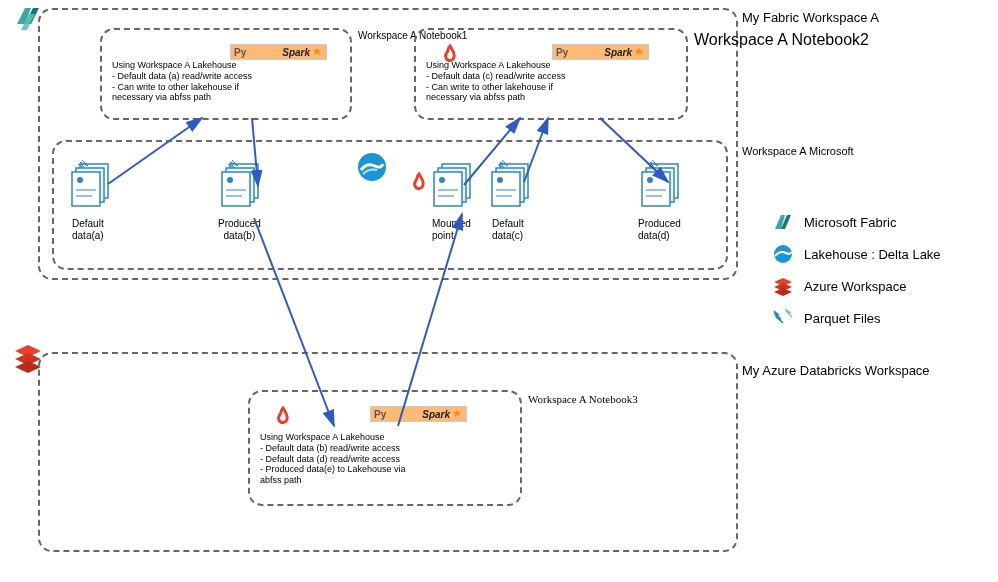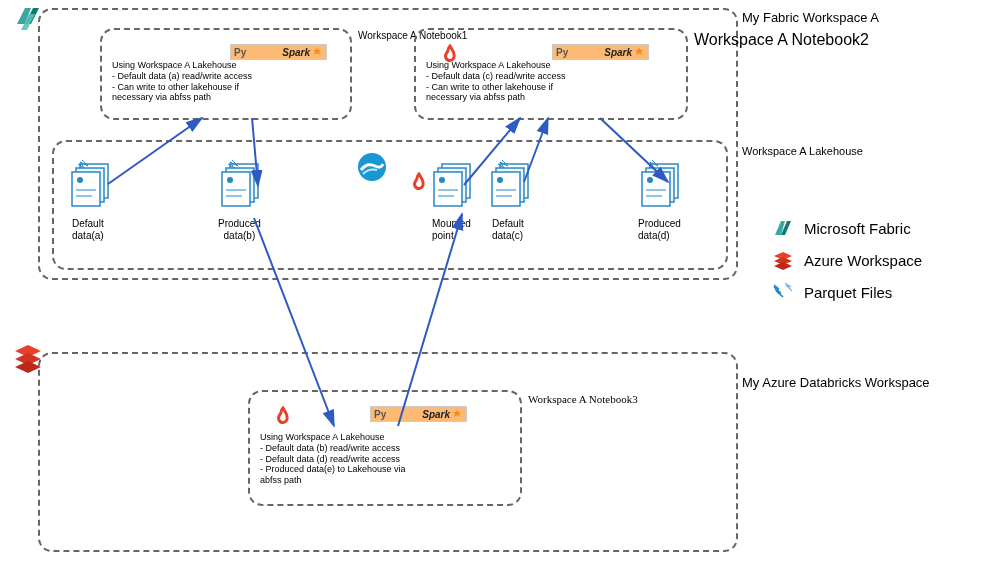--- a/index.html
+++ b/index.html
@@ -17,23 +17,23 @@
       border-radius: 14px;
     }
     .box-label {
       position: absolute;
       font-size: 13px;
       line-height: 1.2;
     }
     .legend {
       position: absolute;
       right: 8px;
-      top: 216px;
+      top: 210px;
       width: 220px;
-      font-size: 15px;
+      font-size: 13px;
     }
     .legend-item {
       display: flex;
       align-items: center;
       margin-bottom: 8px;
       gap: 8px;
     }
     .legend-icon {
       width: 26px;
       height: 24px;
@@ -108,21 +108,21 @@
   <svg width="12" height="12" style="margin-left:1px;">
       <path d="M6 1 L7 4 L10 4 L8 6 L9 9 L6 7 L3 9 L4 6 L2 4 L5 4 Z" fill="#f28c1c"></path>
     </svg>
 </div>
 <div class="box-label abs" style="left:426px; top:60px; white-space:pre; font-size:9px;">Using Workspace A Lakehouse
 - Default data (c) read/write access
 - Can write to other lakehouse if
 necessary via abfss path</div>
 
 <div class="container-box" style="left:52px; top:140px; width:676px; height:130px;"></div>
-<div class="box-label abs" style="left:742px; top:145px; font-size:11px;">Workspace A Lakehouse</div>
+<div class="box-label abs" style="left:742px; top:145px; font-size:11px;">Workspace A Microsoft</div>
 
 <div class="icon-box" style="left:355px; top:150px; width:34px; height:34px;">
   <svg width="34" height="34" viewBox="0 0 34 34">
     <circle cx="17" cy="17" r="14" fill="#1996d4"></circle>
     <path d="M6 20 Q12 12 20 16 Q26 19 28 14" fill="none" stroke="#fff" stroke-width="3"></path>
     <path d="M8 24 Q14 18 22 20" fill="none" stroke="#bfe8ff" stroke-width="2"></path>
   </svg>
 </div>
 
 <div class="icon-box" style="left:70px; top:158px; width:52px; height:52px;">
@@ -197,21 +197,21 @@
     <path d="M12 2 L18 8 L10 4 L14 10 L8 6" stroke="#2a87c6" stroke-width="1" fill="none"></path>
   </svg>
 </div>
 <div class="box-label abs" style="left:638px; top:218px; white-space:pre; font-size:10px;">Produced
 data(d)</div>
 
 <div class="box-label abs" style="left:560px; top:218px; white-space:pre; font-size:10px; opacity:0;">Produced
 data(e)</div>
 
 <div class="container-box" style="left:38px; top:352px; width:700px; height:200px;"></div>
-<div class="box-label abs" style="left:742px; top:375px;">My Azure Databricks Workspace</div>
+<div class="box-label abs" style="left:742px; top:363px;">My Azure Databricks Workspace</div>
 
 <div class="icon-box" style="left:10px; top:340px; width:36px; height:36px;">
   <svg width="34" height="34" viewBox="0 0 34 34">
     <path d="M4 10 L17 4 L30 10 L17 16 Z" fill="#e8412a"></path>
     <path d="M4 18 L17 12 L30 18 L17 24 Z" fill="#d13320"></path>
     <path d="M4 26 L17 20 L30 26 L17 32 Z" fill="#bb2a18"></path>
   </svg>
 </div>
 
 <div class="container-box" style="left:248px; top:390px; width:274px; height:116px;"></div>
@@ -262,20 +262,29 @@
       <svg width="24" height="22" viewBox="0 0 24 22">
         <path d="M4 18 L10 4 L14 4 L10 18 Z" fill="#3aa8a0"></path>
         <path d="M10 18 L16 4 L20 4 L14 18 Z" fill="#0f7a72"></path>
       </svg>
     </div>
     <span>Microsoft Fabric</span>
   </div>
   <div class="legend-item">
     <div class="legend-icon">
       <svg width="24" height="22" viewBox="0 0 24 22">
+        <circle cx="12" cy="11" r="9" fill="#1996d4"></circle>
+        <path d="M4 13 Q9 7 15 10 Q19 12 21 9" fill="none" stroke="#fff" stroke-width="2"></path>
+      </svg>
+    </div>
+    <span>Lakehouse : Delta Lake</span>
+  </div>
+  <div class="legend-item">
+    <div class="legend-icon">
+      <svg width="24" height="22" viewBox="0 0 24 22">
         <path d="M3 7 L12 3 L21 7 L12 11 Z" fill="#e8412a"></path>
         <path d="M3 12 L12 8 L21 12 L12 16 Z" fill="#d13320"></path>
         <path d="M3 17 L12 13 L21 17 L12 21 Z" fill="#bb2a18"></path>
       </svg>
     </div>
     <span>Azure Workspace</span>
   </div>
   <div class="legend-item">
     <div class="legend-icon">
       <svg width="24" height="22" viewBox="0 0 24 22">

